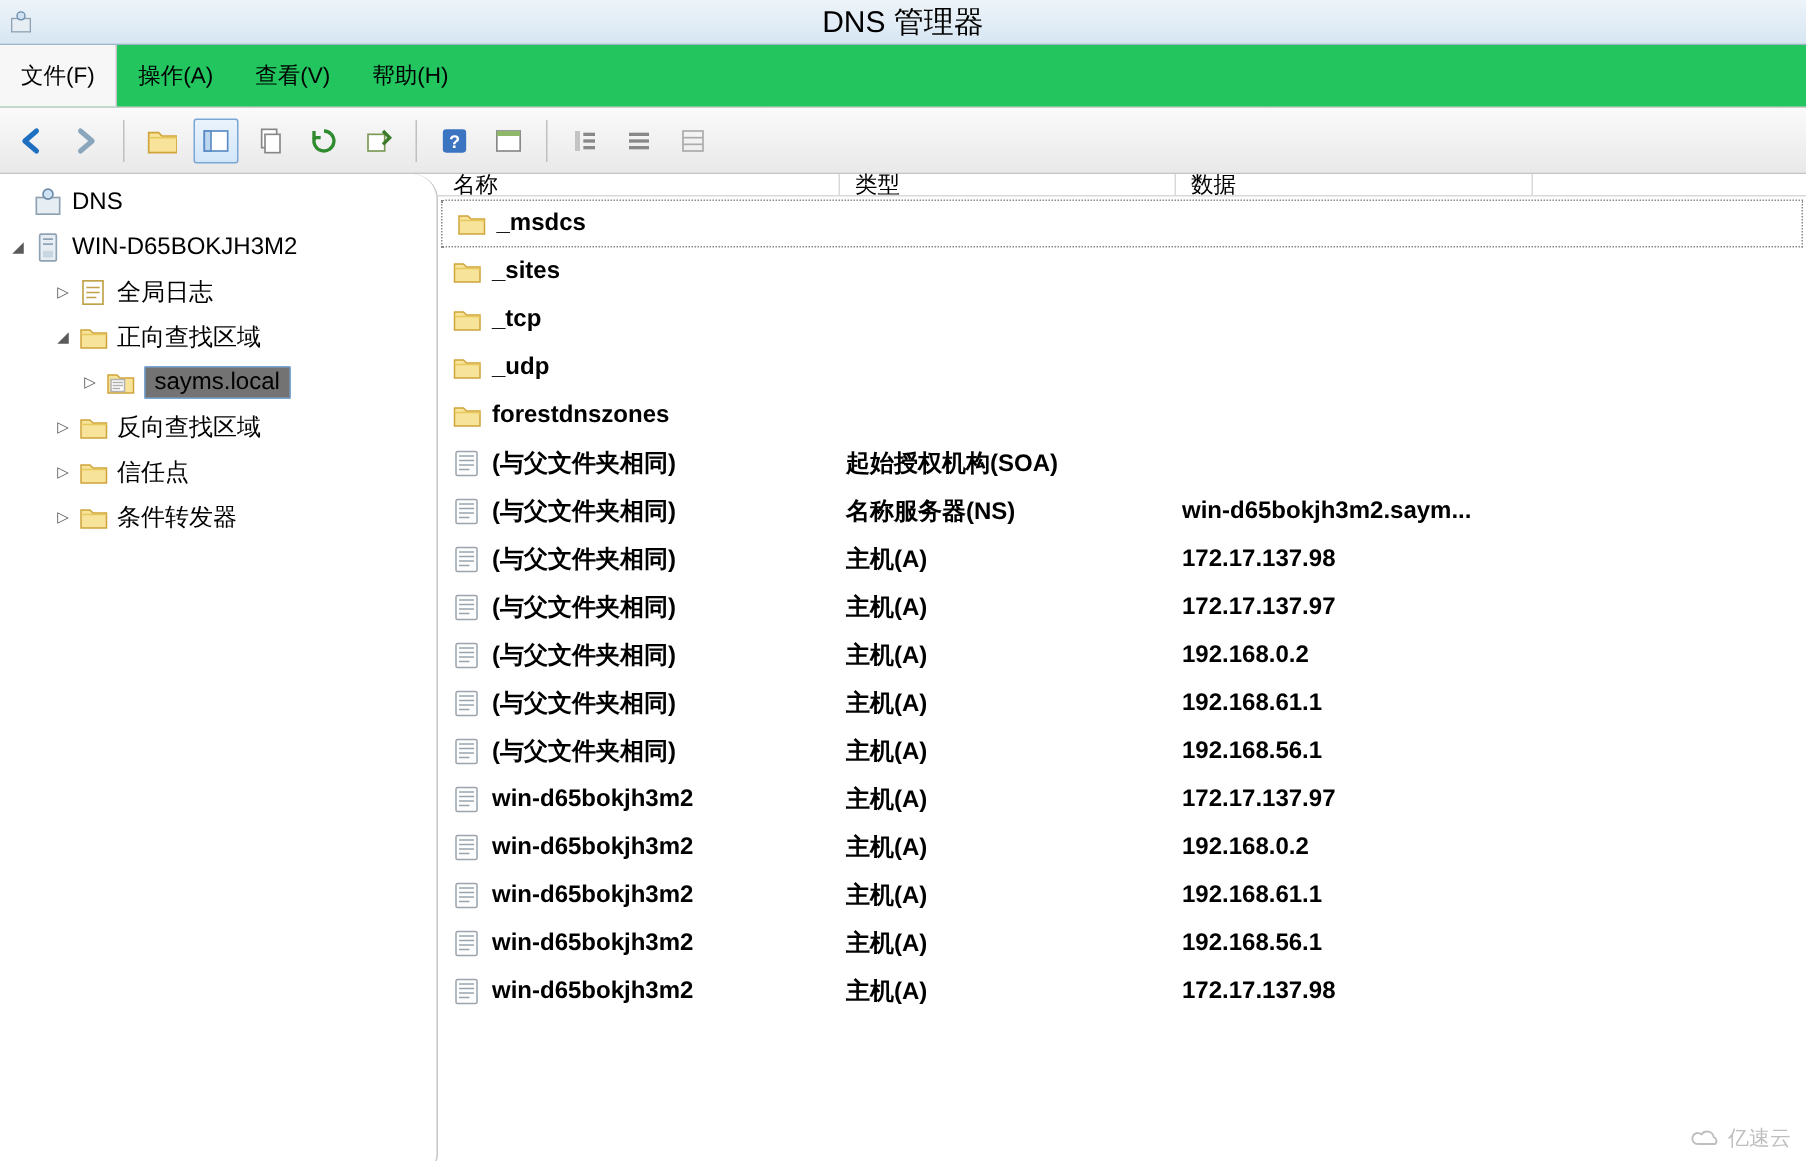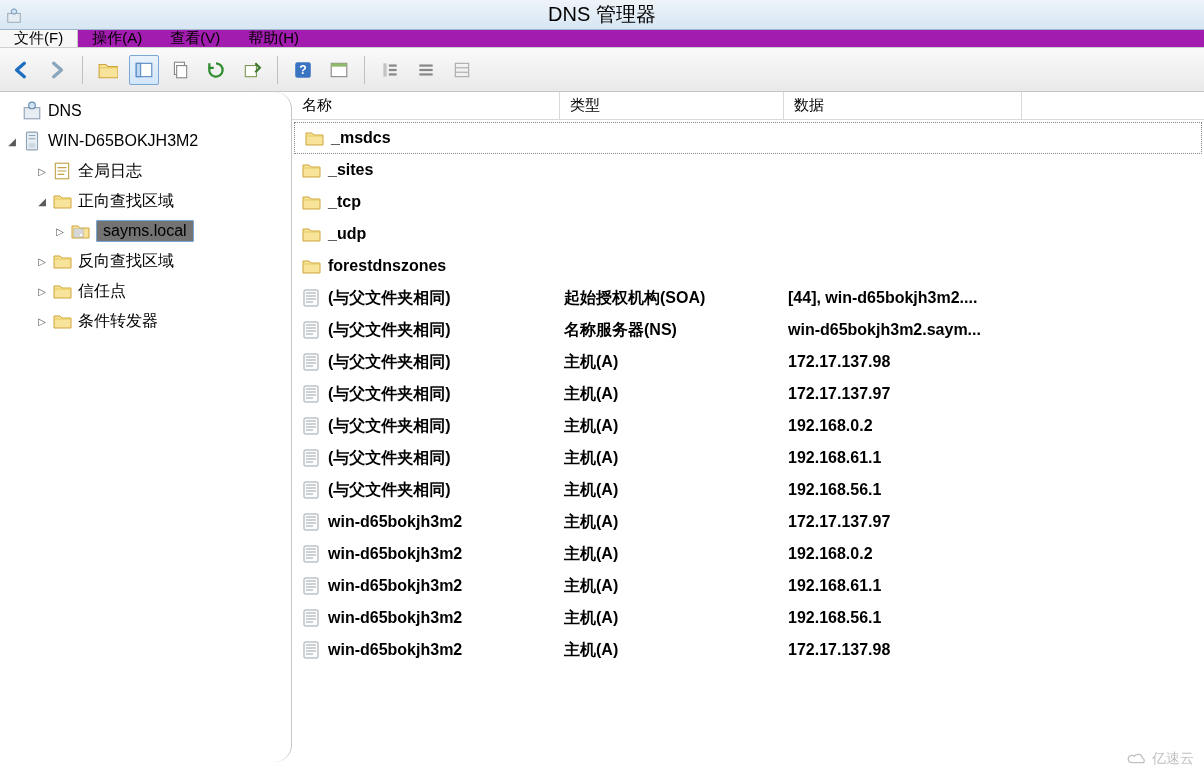--- a/index.html
+++ b/index.html
@@ -16,24 +16,24 @@
     position: relative;
     font-size: 20px;
     color: #000;
   }
   .titlebar .sys-icon {
     position: absolute; left: 6px; top: 6px; width: 16px; height: 16px;
   }
 
   
   .menubar {
-    height: 18px;
+    height: 42px;
     display: flex;
     align-items: stretch;
-    background: #a21caf;
+    background: #22c55e;
     border-bottom: 1px solid #d0d0d0;
     font-size: 15px;
   }
   .menubar .menu-item {
     padding: 4px 14px;
     display: flex; align-items: center;
     color: #000;
     cursor: default;
   }
   .menubar .menu-item.first {
@@ -110,21 +110,21 @@
     padding: 1px 6px;
     border-radius: 1px;
   }
   .indent-0 { padding-left: 4px; }
   .indent-2 { padding-left: 34px; }
   .indent-3 { padding-left: 52px; }
 
   
   .list-header {
     display: flex;
-    height: 28px;
+    height: 15px;
     background: #fff;
     border-bottom: 1px solid #d9d9d9;
     font-size: 15px;
     color: #000;
   }
   .list-header .col {
     display: flex; align-items: center;
     padding-left: 10px;
     border-right: 1px solid #d9d9d9;
   }
@@ -509,21 +509,20 @@
         <div class="list-row">
           <div class="cell name">
             <span class="ricon">
               <svg class="ic-record" viewBox="0 0 18 18">
                 <use href="#ic-record"></use>
               </svg>
             </span>
             <span>(与父文件夹相同)</span>
           </div>
           <div class="cell type">起始授权机构(SOA)</div>
-          <div class="cell data">[44], win-d65bokjh3m2....</div>
         </div>
         <div class="list-row">
           <div class="cell name">
             <span class="ricon">
               <svg class="ic-record" viewBox="0 0 18 18">
                 <use href="#ic-record"></use>
               </svg>
             </span>
             <span>(与父文件夹相同)</span>
           </div>

